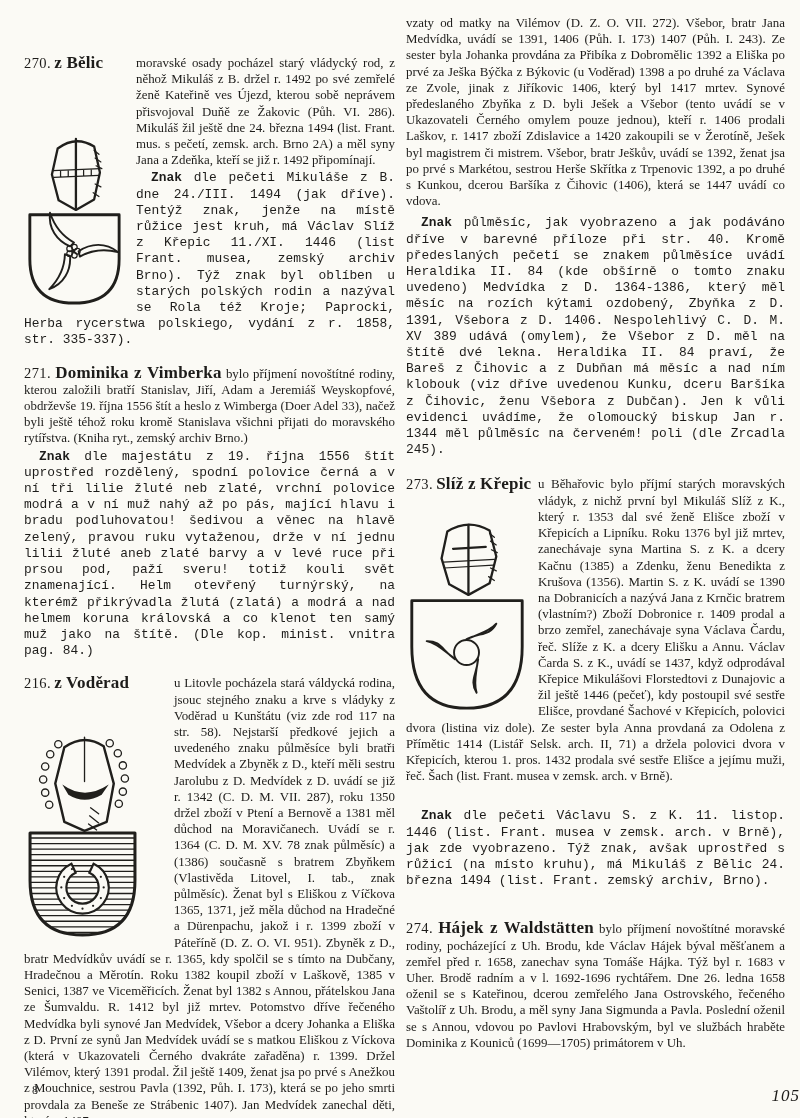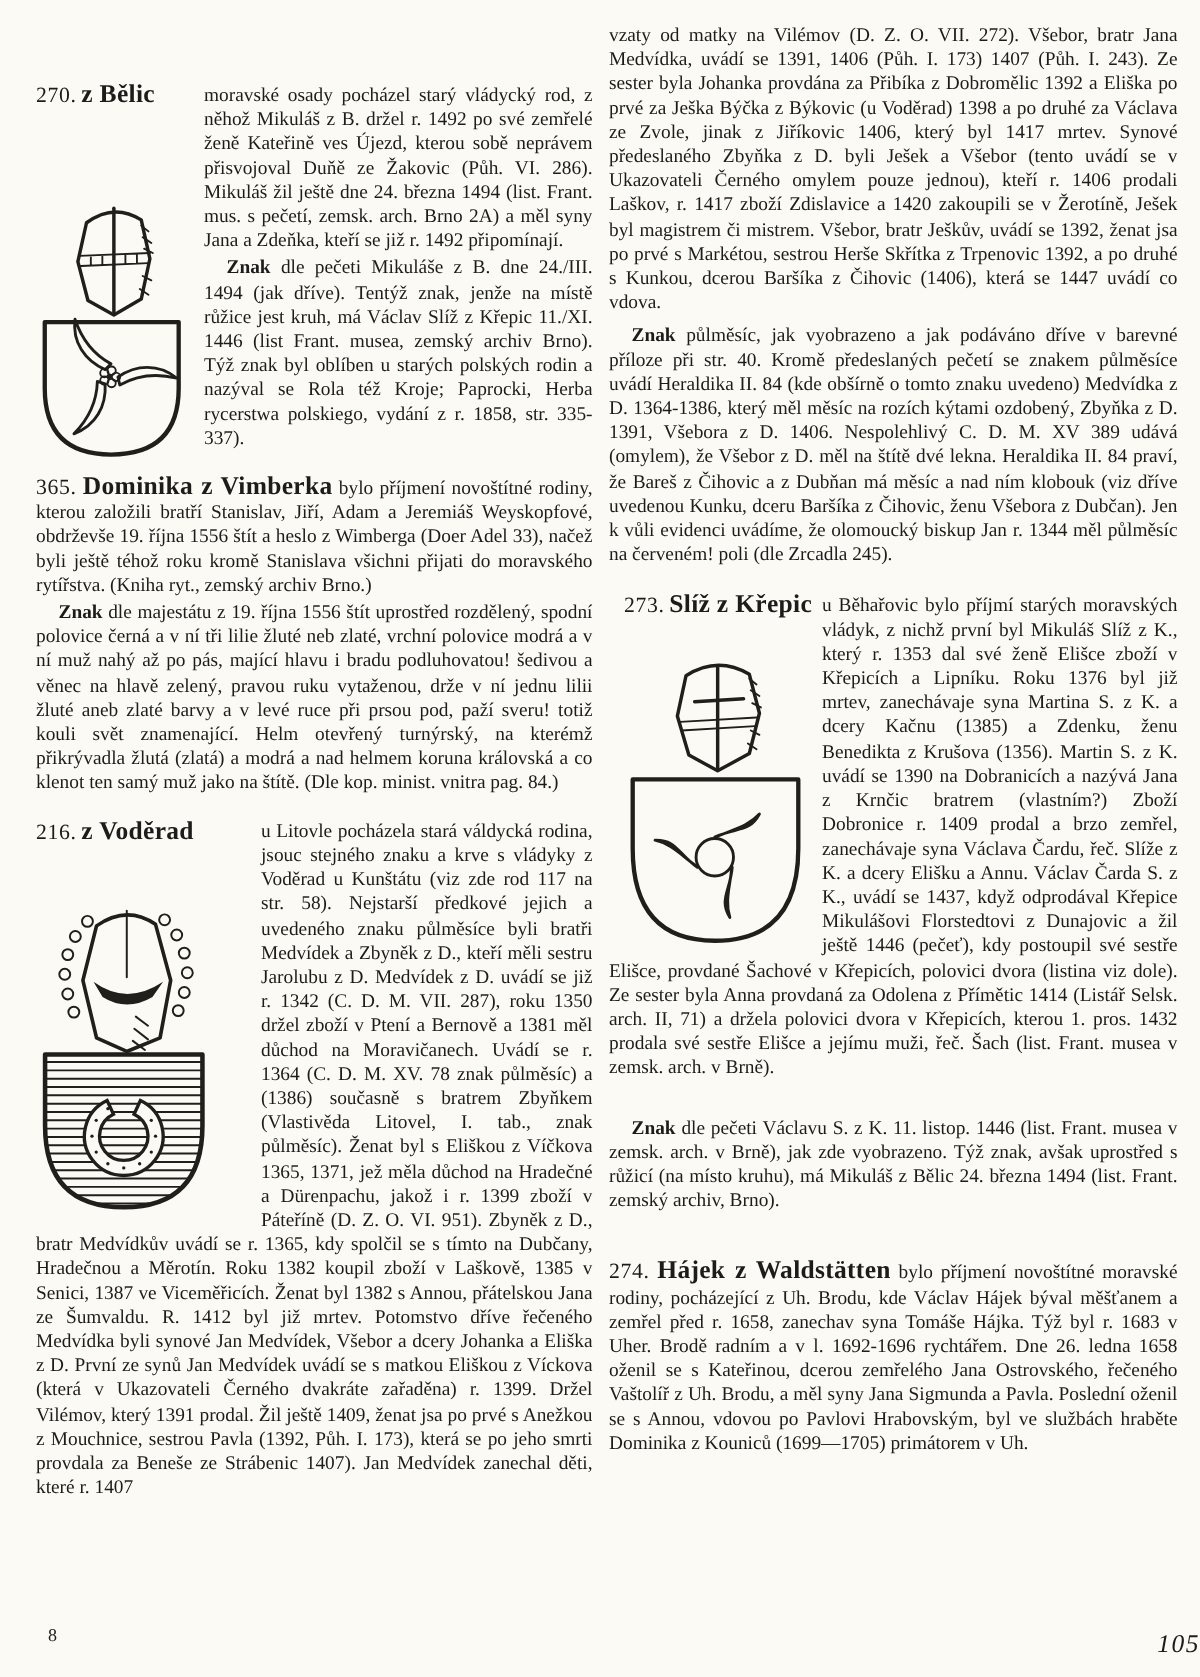--- a/index.html
+++ b/index.html
@@ -19,27 +19,27 @@
   .col-left  { left:24px;  width:371px;margin-top:40px; }
   .col-right { left:406px; width:379px; }
 
   .entry { margin-top:16px; }
   .entry:first-child { margin-top:0; }
   .entry p + p { margin-top:2px; }
 
   .num  { font-size:14.5px; letter-spacing:0.4px; }
   .name { font-size:17px; font-weight:bold; letter-spacing:0.2px; }
   .lead { font-weight:bold; }
-  .indent { text-indent:15px; }
+  .indent { text-indent:15px;font-family:Liberation Mono, monospace; }
 
   .gutter { float:left; }
   .gutter .head { white-space:nowrap; }
   .g270 { width:112px; }
   .g272 { width:150px; }
-  .g273 { width:132px;margin-left:10px; }
+  .g273 { width:132px; }
   .gutter svg { display:block; }
   .g270 svg { margin:62px 14px 4px 2px; }
   .g272 svg { margin:38px 18px 4px 0; }
   .g273 svg { margin:26px 10px 4px 1px; }
 
   svg .ln { stroke:#201f1c; fill:none; stroke-width:2.4; stroke-linejoin:round; stroke-linecap:round; }
   svg .thin { stroke-width:1.3; }
   svg .thick { stroke-width:3; }
   svg .dark { fill:#201f1c; stroke:none; }
   svg .paper { fill:#fbfaf5; }
@@ -83,21 +83,21 @@
           <circle cx="50.4" cy="117.7" r="2.9"></circle>
         </g>
         <circle class="dark" cx="49" cy="122" r="1.7"></circle>
       </svg>
     </div>
     <p class="body">moravské osady pocházel starý vládycký rod, z něhož Mikuláš z B. držel r. 1492 po své zemřelé ženě Kateřině ves Újezd, kterou sobě neprávem přisvojoval Duňě ze Žakovic (Půh. VI. 286). Mikuláš žil ještě dne 24. března 1494 (list. Frant. mus. s pečetí, zemsk. arch. Brno 2A) a měl syny Jana a Zdeňka, kteří se již r. 1492 připomínají.</p>
     <p class="body indent"><b class="lead">Znak</b> <span>dle pečeti Mikuláše z B. dne 24./III. 1494 (jak dříve). Tentýž znak, jenže na místě růžice jest kruh, má Václav Slíž z Křepic 11./XI. 1446 (list Frant. musea, zemský archiv Brno). Týž znak byl oblíben u starých polských rodin a nazýval se Rola též Kroje; Paprocki, Herba rycerstwa polskiego, vydání z r. 1858, str. 335-337).</span></p>
   </section>
 
   <section class="entry">
-    <p class="body"><span class="num">365.</span> <b class="name">Dominika z Vimberka</b> <span>bylo příjmení novoštítné rodiny, kterou založili bratří Stanislav, Jiří, Adam a Jeremiáš Weyskopfové, obdrževše 19. října 1556 štít a heslo z Wimberga (Doer Adel 33), načež byli ještě téhož roku kromě Stanislava všichni přijati do moravského rytířstva. (Kniha ryt., zemský archiv Brno.)</span></p>
+    <p class="body"><span class="num">271.</span> <b class="name">Dominika z Vimberka</b> <span>bylo příjmení novoštítné rodiny, kterou založili bratří Stanislav, Jiří, Adam a Jeremiáš Weyskopfové, obdrževše 19. října 1556 štít a heslo z Wimberga (Doer Adel 33), načež byli ještě téhož roku kromě Stanislava všichni přijati do moravského rytířstva. (Kniha ryt., zemský archiv Brno.)</span></p>
     <p class="body indent"><b class="lead">Znak</b> <span>dle majestátu z 19. října 1556 štít uprostřed rozdělený, spodní polovice černá a v ní tři lilie žluté neb zlaté, vrchní polovice modrá a v ní muž nahý až po pás, mající hlavu i bradu podluhovatou! šedivou a věnec na hlavě zelený, pravou ruku vytaženou, drže v ní jednu lilii žluté aneb zlaté barvy a v levé ruce při prsou pod, paží sveru! totiž kouli svět znamenající. Helm otevřený turnýrský, na kterémž přikrývadla žlutá (zlatá) a modrá a nad helmem koruna královská a co klenot ten samý muž jako na štítě. (Dle kop. minist. vnitra pag. 84.)</span></p>
   </section>
 
   <section class="entry">
     <div class="gutter g272">
       <div class="head">
         <span class="num">216.</span>
         <b class="name">z Voděrad</b>
       </div>
       <svg width="116" height="207" viewBox="0 0 115 205">

